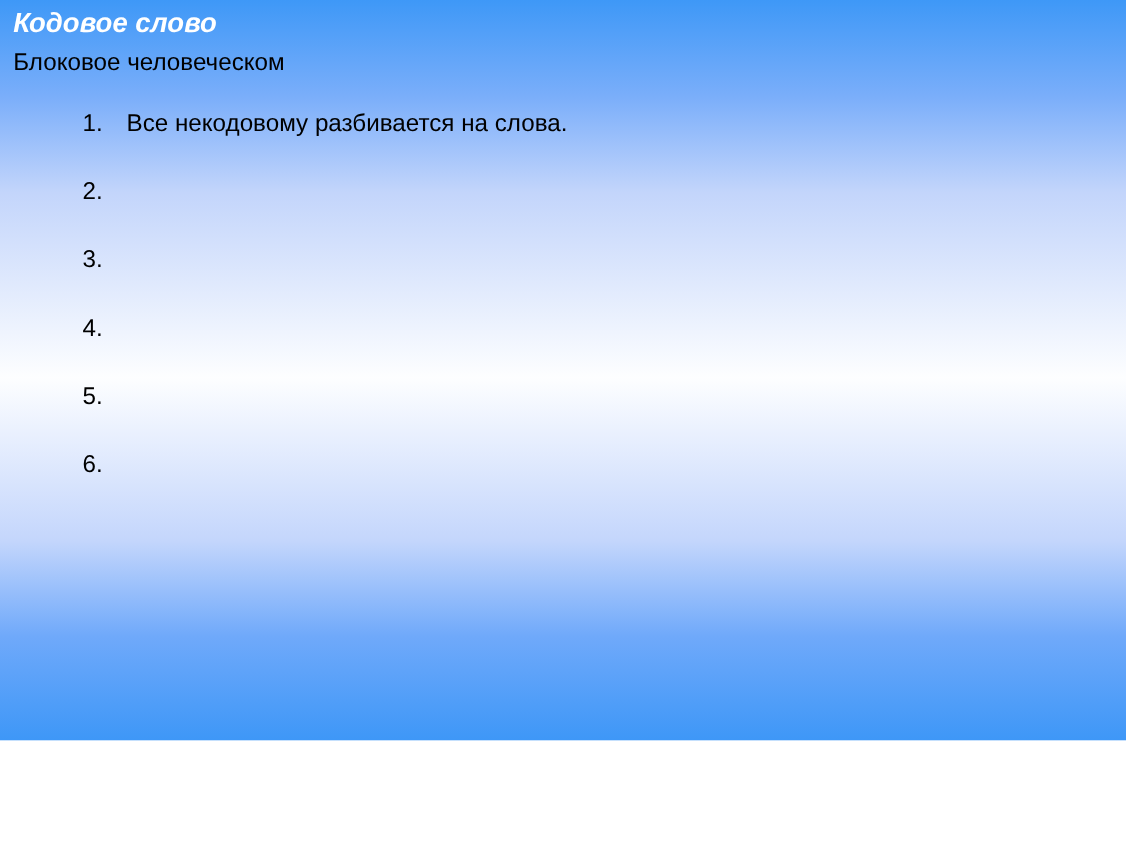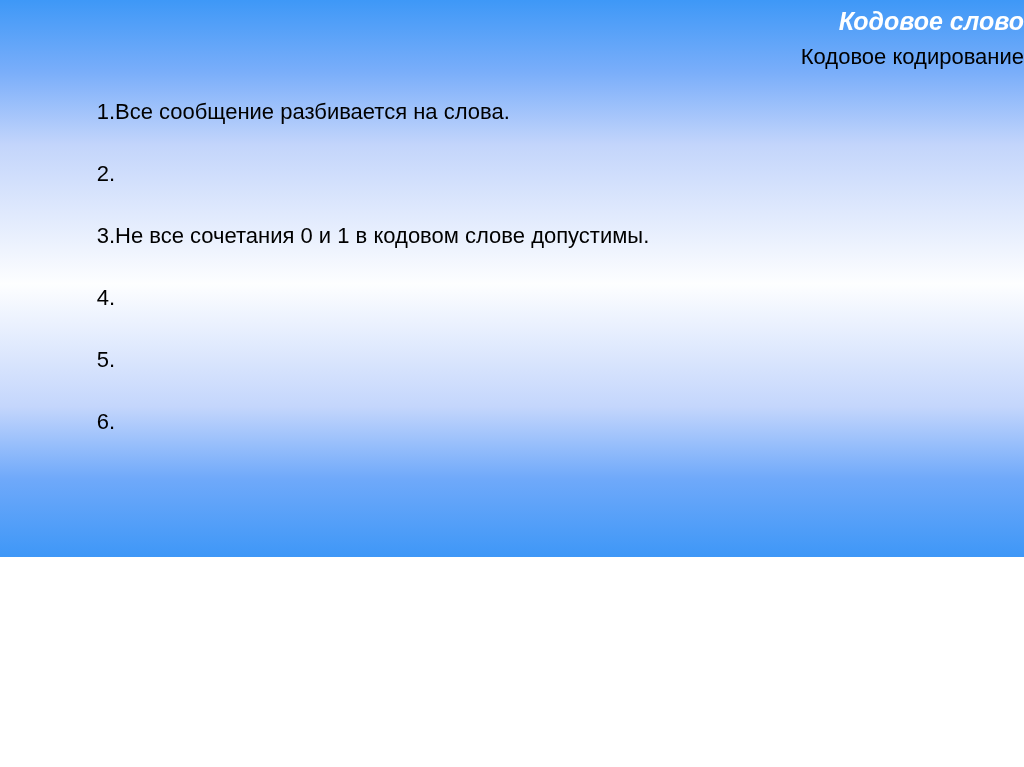--- a/index.html
+++ b/index.html
@@ -8,30 +8,29 @@
   }
   body {
     width: 1024px;
     height: 767px;
     overflow: hidden;
     font-family: "Liberation Sans", sans-serif;
   }
   .slide {
     position: relative;
     width: 1024px;
-    height: 557px;
+    height: 673px;
     background: linear-gradient(180deg,
       #3E98F7 0%,
       #7AAEFA 13%,
       #C3D5FB 26%,
       #FDFEFF 51%,
       #C4D6FC 73%,
       #6FA9FA 86%,
       #3E97F7 100%);
-    text-align: right;
   }
   .slide-title {
     margin: 0;
     padding: 6px 0 0 12px;
     font-size: 25px;
     line-height: 31px;
     font-weight: bold;
     font-style: italic;
     color: #FFFFFF;
   }
@@ -61,32 +60,31 @@
   }
   .list-item .text {
     max-width: 740px;
   }
 </style>
 </head>
 <body>
 
 <div class="slide">
   <h1 class="slide-title">Кодовое слово</h1>
-  <h2 class="slide-subtitle">Кодовое кодирование</h2>
+  <h2 class="slide-subtitle">Блоковое человеческом</h2>
   <div class="numbered-list" id="numbered-list">
       <div class="list-item">
         <span class="num">1.</span>
-        <span class="text">Все сообщение разбивается на слова.</span>
+        <span class="text">Все некодовому разбивается на слова.</span>
       </div>
       <div class="list-item">
         <span class="num">2.</span>
       </div>
       <div class="list-item">
         <span class="num">3.</span>
-        <span class="text">Не все сочетания 0 и 1 в кодовом слове допустимы.</span>
       </div>
       <div class="list-item">
         <span class="num">4.</span>
       </div>
       <div class="list-item">
         <span class="num">5.</span>
       </div>
       <div class="list-item">
         <span class="num">6.</span>
       </div>

